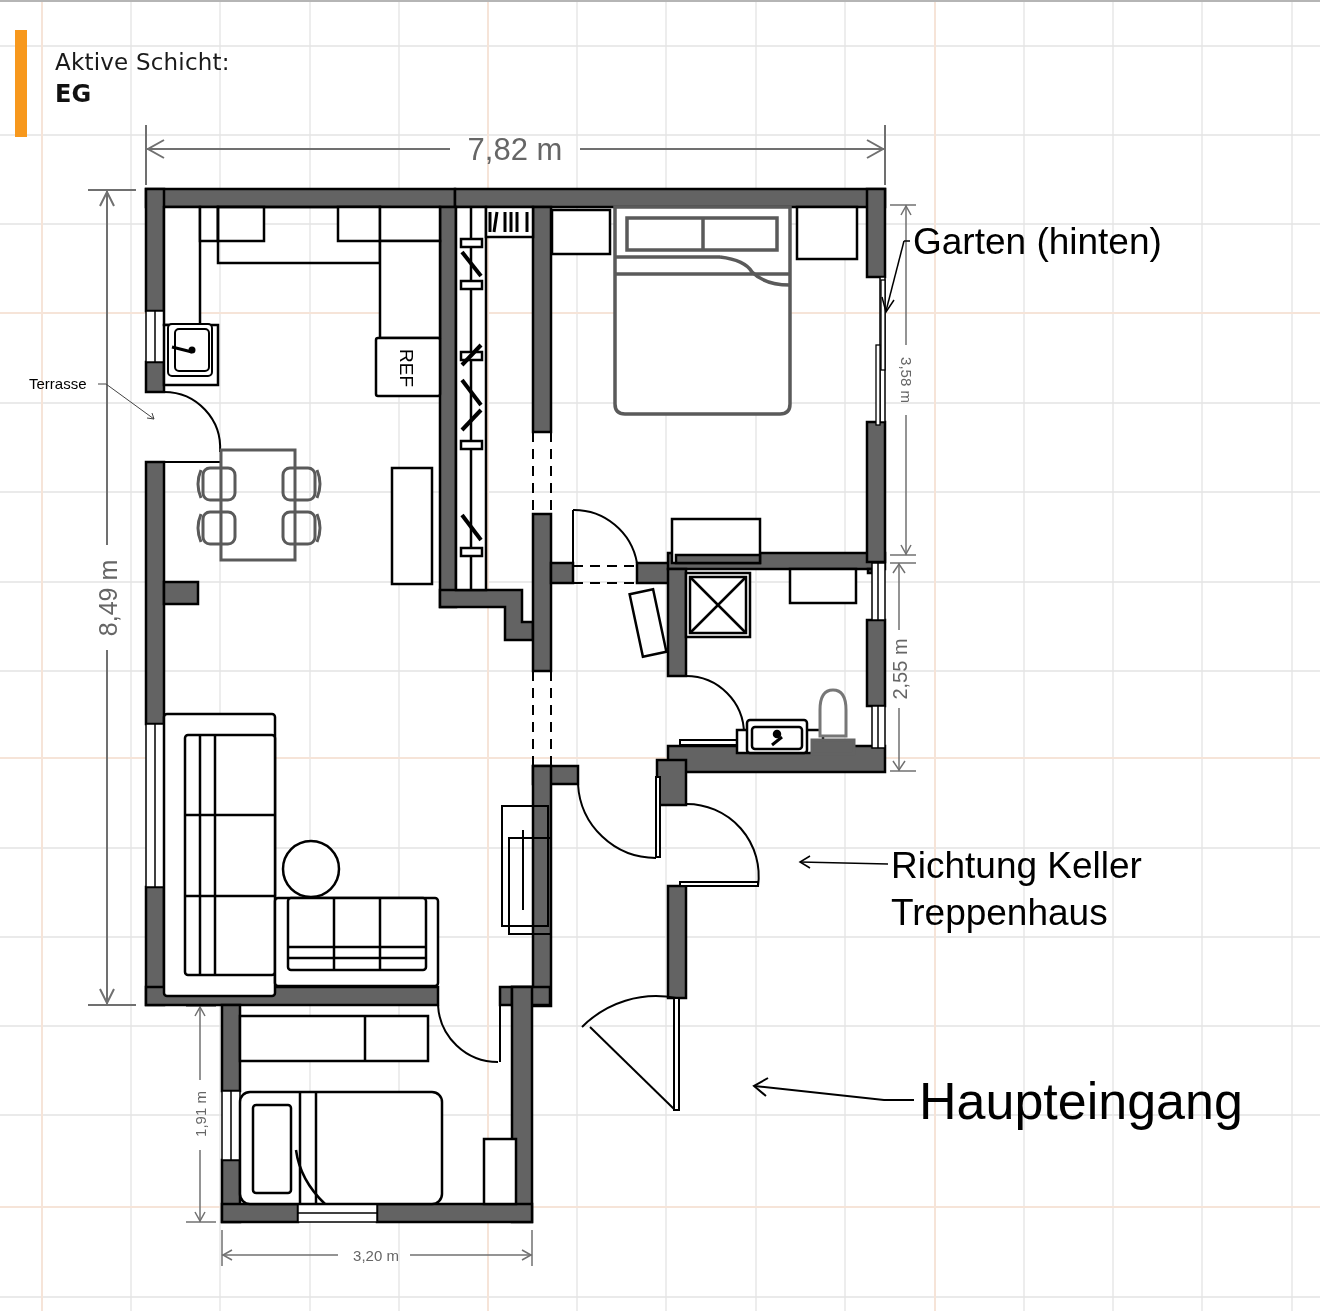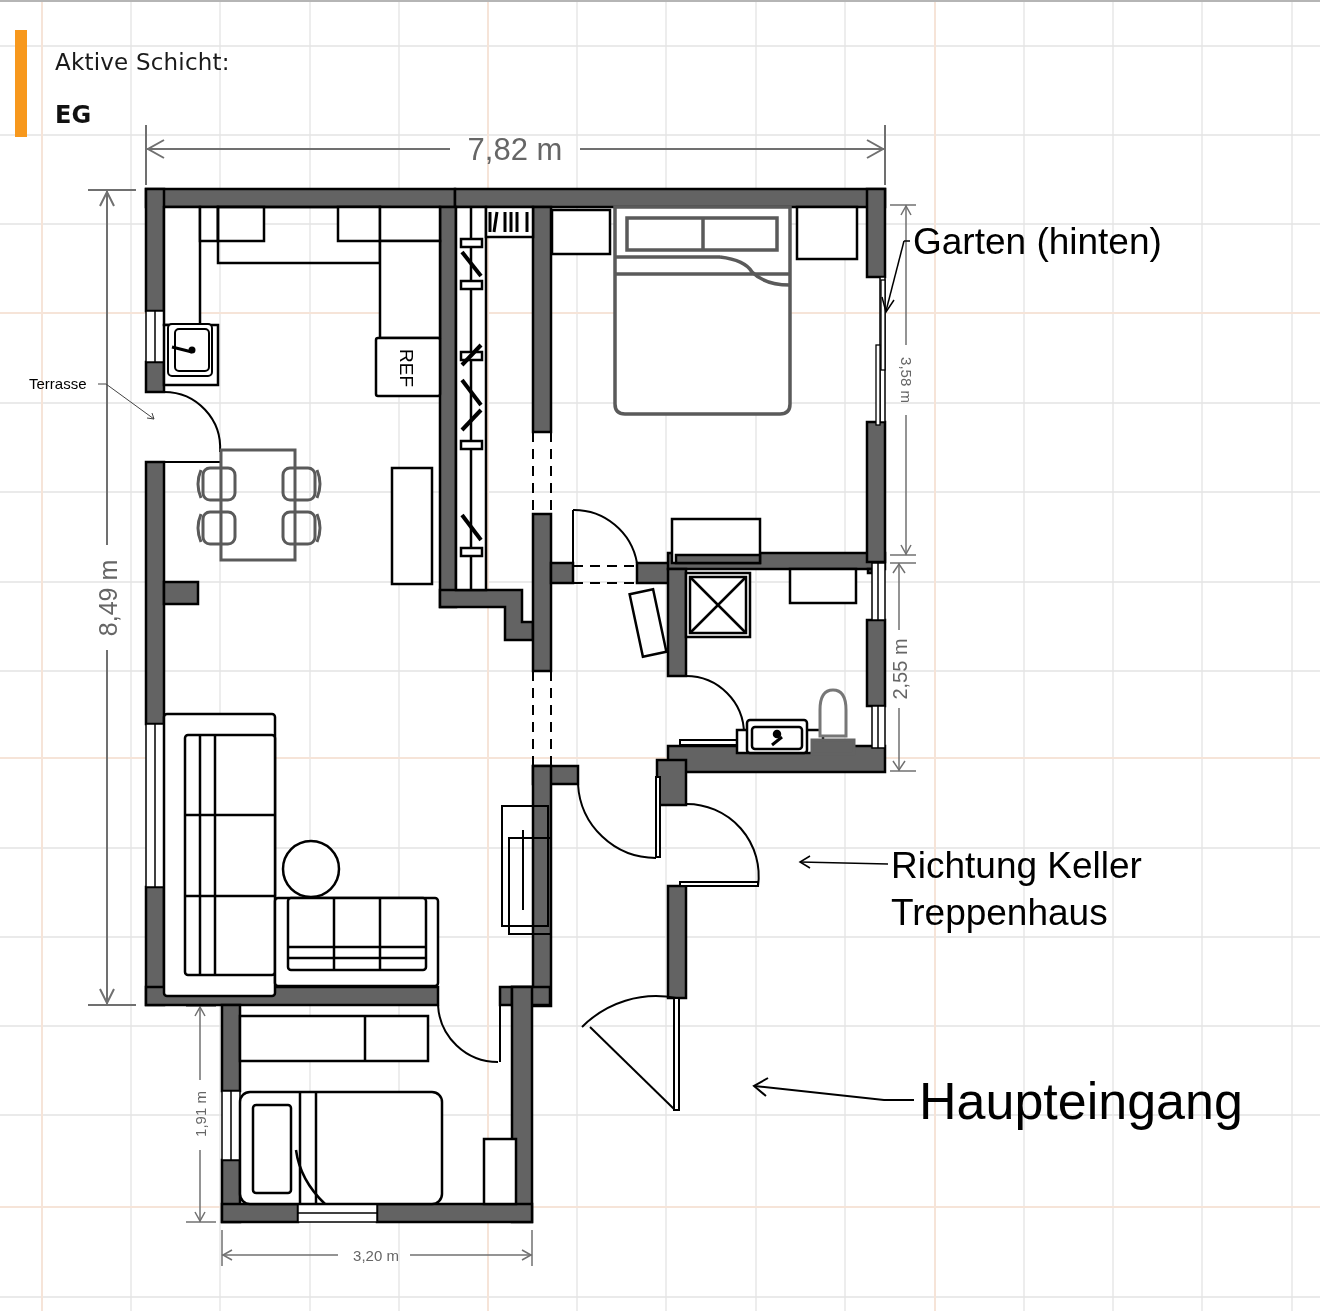--- a/index.html
+++ b/index.html
@@ -13,21 +13,21 @@
   }
   .topline { position:absolute; left:0; top:0; width:1320px; height:2px; background:#b5b5b5; }
   .layer-indicator {
     position:absolute; left:15px; top:30px; width:12px; height:107px; background:#f7981d;
   }
   .layer-label {
     position:absolute; left:55px; top:49px; font-family:"DejaVu Sans", sans-serif;
     font-size:23px; color:#1a1a1a; letter-spacing:0.2px;text-align:center;
   }
   .layer-value {
-    position:absolute; left:55px; top:101px; font-family:"DejaVu Sans", sans-serif;
+    position:absolute; left:55px; top:80px; font-family:"DejaVu Sans", sans-serif;
     font-size:24px; font-weight:bold; color:#111;
   }
   svg.plan { position:absolute; left:0; top:0; }
   .dimtxt { font-family:"Liberation Sans", sans-serif; fill:#666; }
   .annot { font-family:"Liberation Sans", sans-serif; fill:#000; }
 </style>
 </head>
 <body>
 
 <div class="grid">

